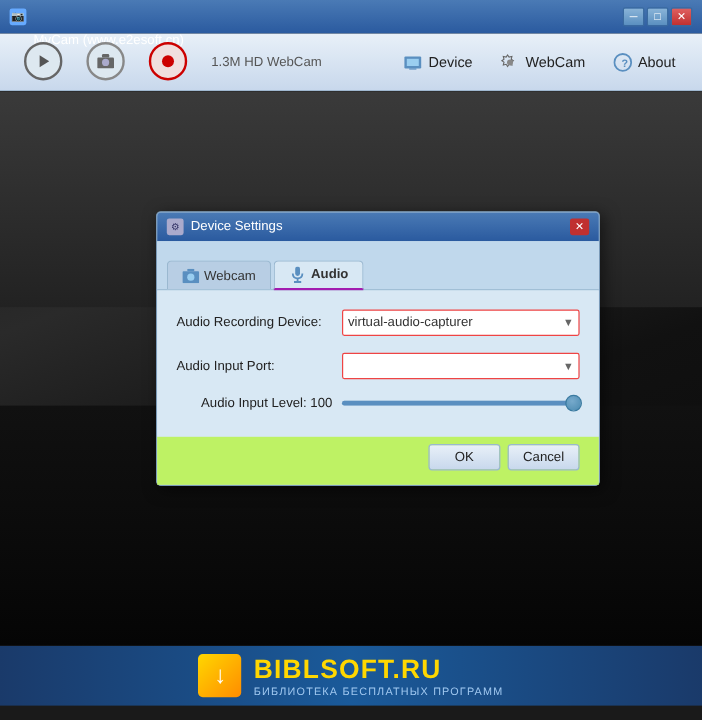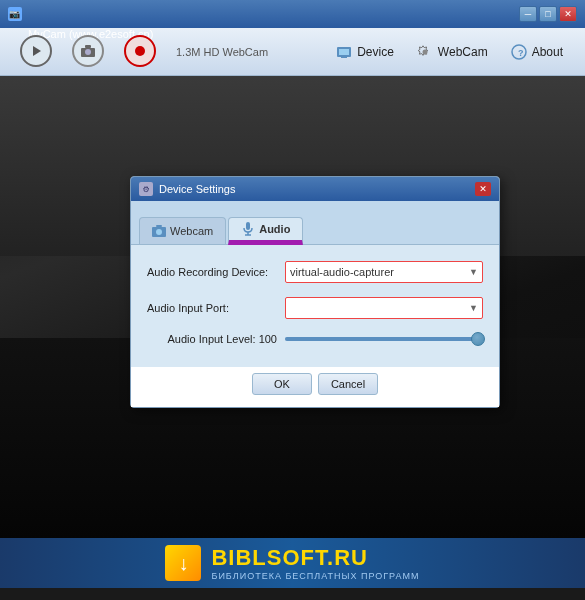--- a/index.html
+++ b/index.html
@@ -196,21 +196,21 @@
       border: 1px solid #9ab8d0;
       border-bottom: none;
       border-radius: 4px 4px 0 0;
       font-size: 11px;
       display: flex; align-items: center; gap: 4px;
       color: #333;
       background: #b8cee4;
     }
     .dialog-tab.active {
       background: #d8e8f4;
-      border-bottom: 5px solid #a21caf;
+      border-bottom: 2px solid #a21caf;
       margin-bottom: -1px;
       font-weight: 600;
     }
     .tab-icon {
       width: 14px; height: 14px;
       display: flex; align-items: center; justify-content: center;
     }
 
     
     .dialog-content {
@@ -277,24 +277,24 @@
       border-radius: 50%;
       position: absolute;
       right: -2px;
       top: -5px;
       cursor: pointer;
     }
 
     
     .dialog-footer {
       display: flex;
-      justify-content: center;
+      justify-content: flex-end;
       gap: 6px;
       padding: 6px 16px 12px;
-      background: #ffffff;
+      background: #bef264;
     }
     .dialog-btn {
       width: 60px; height: 22px;
       border: 1px solid #9ab8d0;
       border-radius: 3px;
       background: linear-gradient(to bottom, #e8f0f8, #c8d8ec);
       font-size: 11px;
       cursor: pointer;
       color: #222;
       display: flex; align-items: center; justify-content: center;

